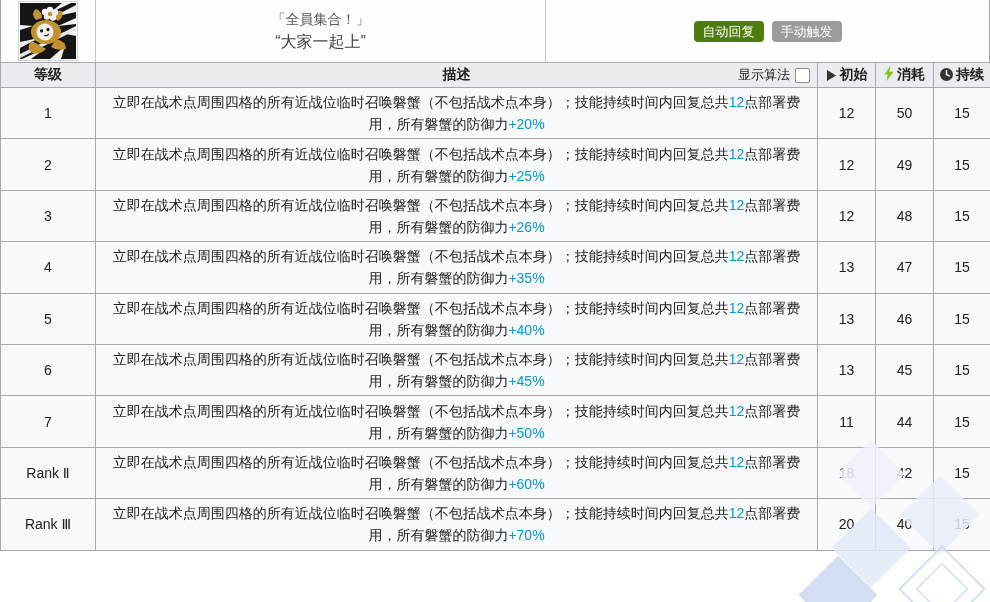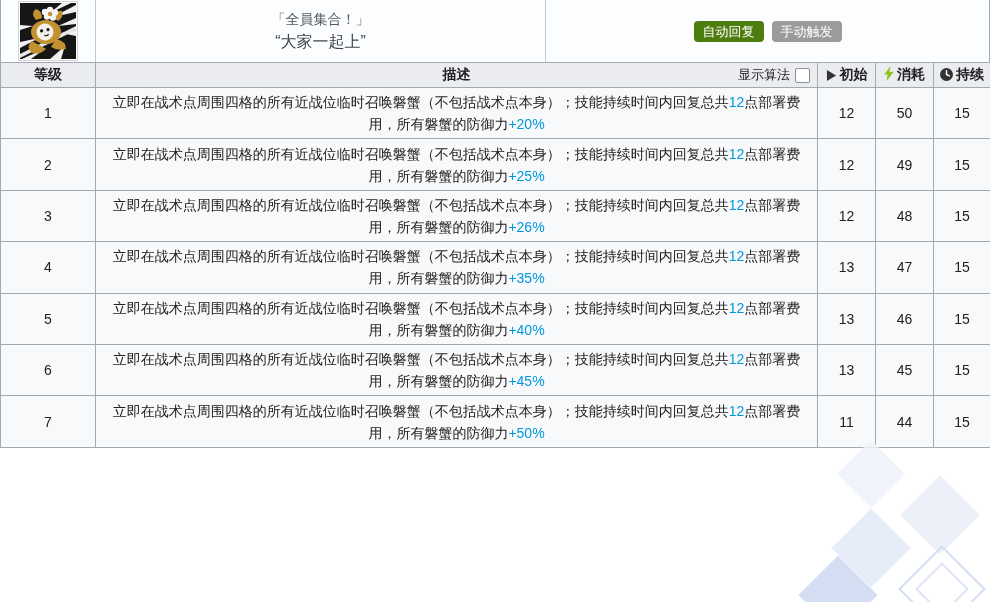--- a/index.html
+++ b/index.html
@@ -201,20 +201,34 @@
     <td class="num">45</td>
     <td class="num">15</td>
   </tr>
       <tr>
     <td class="lvl">7</td>
     <td class="desc"><span>立即在战术点周围四格的所有近战位临时召唤磐蟹（不包括战术点本身）；技能持续时间内回复总共</span><span class="blue">12</span><span>点部署费</span><br><span>用，所有磐蟹的防御力</span><span class="blue">+50%</span></td>
     <td class="num">11</td>
     <td class="num">44</td>
     <td class="num">15</td>
   </tr>
+      <tr>
+    <td class="lvl">Rank Ⅱ</td>
+    <td class="desc"><span>立即在战术点周围四格的所有近战位临时召唤磐蟹（不包括战术点本身）；技能持续时间内回复总共</span><span class="blue">12</span><span>点部署费</span><br><span>用，所有磐蟹的防御力</span><span class="blue">+60%</span></td>
+    <td class="num">18</td>
+    <td class="num">42</td>
+    <td class="num">15</td>
+  </tr>
+      <tr>
+    <td class="lvl">Rank Ⅲ</td>
+    <td class="desc"><span>立即在战术点周围四格的所有近战位临时召唤磐蟹（不包括战术点本身）；技能持续时间内回复总共</span><span class="blue">12</span><span>点部署费</span><br><span>用，所有磐蟹的防御力</span><span class="blue">+70%</span></td>
+    <td class="num">20</td>
+    <td class="num">40</td>
+    <td class="num">15</td>
+  </tr>
     </tbody>
 </table>
 
 <svg class="watermark" width="200" height="170" viewBox="0 0 200 170">
   <rect x="57" y="18" width="48" height="48" transform="rotate(45 81 42)" fill="#eff3fb"></rect>
   <rect x="53" y="88" width="56" height="56" transform="rotate(45 81 116)" fill="#e3eaf7"></rect>
   <rect x="122" y="55" width="56" height="56" transform="rotate(45 150 83)" fill="#e8eef9"></rect>
   <rect x="122" y="127" width="60" height="60" transform="rotate(45 152 157)" fill="none" stroke="#ccd9f0" stroke-width="2"></rect>
   <rect x="134" y="139" width="36" height="36" transform="rotate(45 152 157)" fill="none" stroke="#d5e0f3" stroke-width="2"></rect>
   <rect x="20" y="135" width="56" height="56" transform="rotate(45 48 163)" fill="#cdd9f0"></rect>

